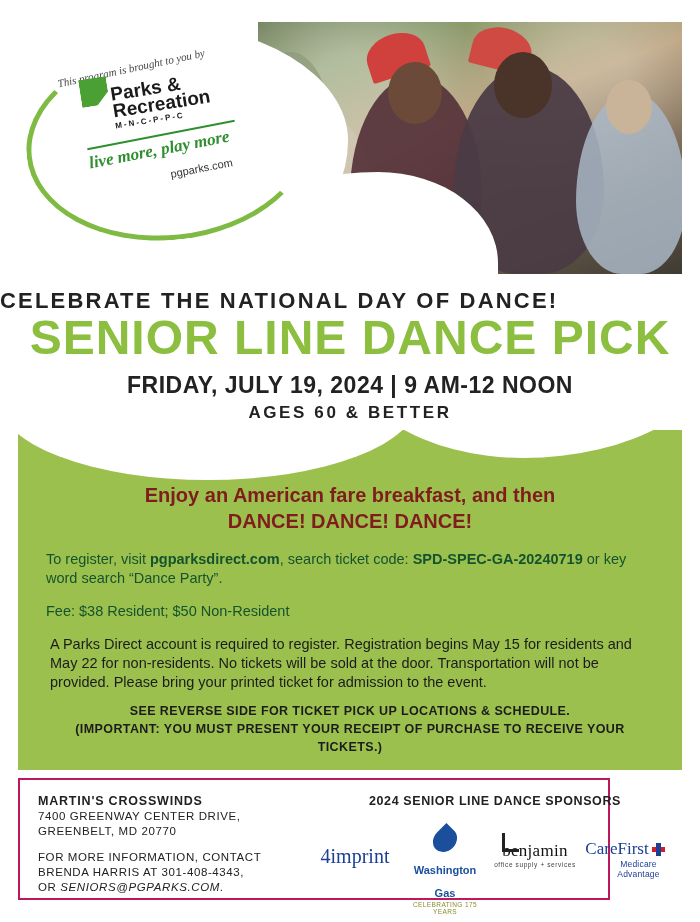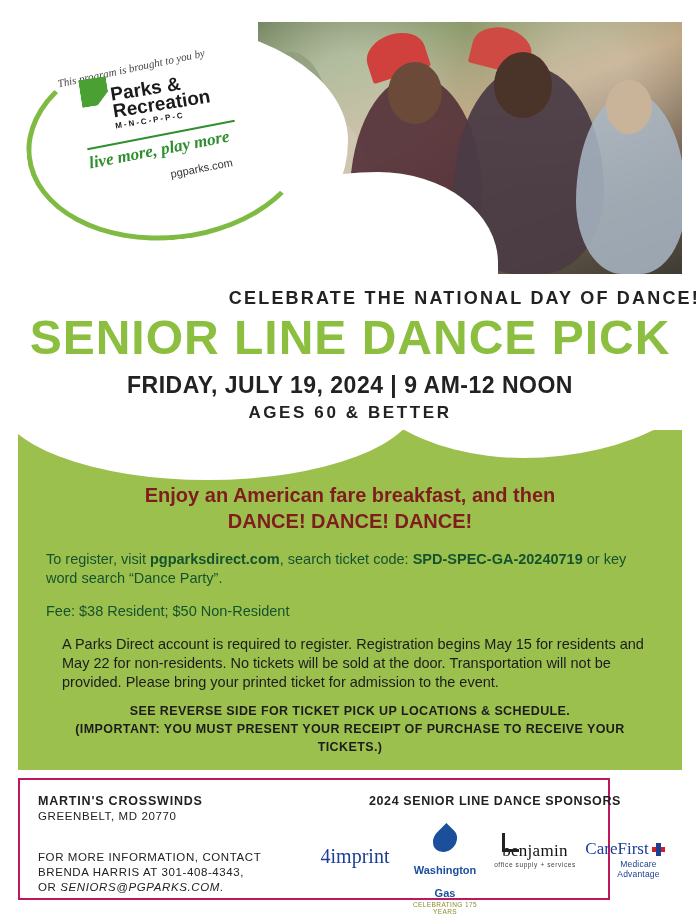--- a/index.html
+++ b/index.html
@@ -101,22 +101,22 @@
     position:absolute;left:152px;top:140px;transform:rotate(-11deg);
     font-size:11px;color:#333;
   }
   .logo-rule{
     position:absolute;left:68px;top:112px;width:150px;height:2px;background:#2f8f2f;
     transform:rotate(-11deg);
   }
 
   
   .kicker{
-    position:absolute;left:0;right:0;top:288px;text-align:right;
-    font-weight:bold;font-size:18px;letter-spacing:2.2px;color:#222;
+    position:absolute;left:0;right:0;top:288px;text-align:left;
+    font-weight:bold;font-size:22px;letter-spacing:2.2px;color:#222;
   }
   .title{
     position:absolute;left:0;right:0;top:312px;text-align:center;
     font-weight:bold;font-size:48px;letter-spacing:1px;color:#8cbf3f;
     line-height:52px;
   }
   .subtitle{
     position:absolute;left:0;right:0;top:372px;text-align:center;
     font-weight:bold;font-size:23px;letter-spacing:.5px;color:#222;
   }
@@ -144,21 +144,21 @@
   }
   .panel-head{
     text-align:center;font-weight:bold;font-size:20px;color:#7f1d1d;line-height:26px;
     margin-bottom:16px;
   }
   .panel-p{
     font-size:14.5px;color:#14532d;line-height:19px;margin:0 0 14px 0;
   }
   .panel-p b{font-weight:bold;}
   .panel-note{
-    font-size:14.5px;color:#1c1c1c;line-height:19px;margin:0 0 6px 16px;
+    font-size:14.5px;color:#1c1c1c;line-height:19px;margin:0 0 6px 4px;
   }
   .panel-foot{
     position:absolute;left:28px;right:28px;bottom:14px;text-align:center;
     font-weight:bold;font-size:12.5px;letter-spacing:.4px;color:#1c1c1c;line-height:18px;
   }
 
   
   .footer{
     position:absolute;left:18px;top:778px;width:592px;height:122px;
     border:2px solid #be185d;background:#ffffff;box-sizing:border-box;
@@ -263,20 +263,21 @@
 
     <div class="panel-foot">
       <div>SEE REVERSE SIDE FOR TICKET PICK UP LOCATIONS &amp; SCHEDULE.</div>
       <div>(IMPORTANT: YOU MUST PRESENT YOUR RECEIPT OF PURCHASE TO RECEIVE YOUR TICKETS.)</div>
     </div>
   </div>
 
   <div class="footer">
     <div class="venue">
       <div class="vname">MARTIN'S CROSSWINDS</div>
+      <div>7400 GREENWAY CENTER DRIVE,</div>
       <div>GREENBELT, MD 20770</div>
     </div>
 
     <div class="contact">
       <div>FOR MORE INFORMATION, CONTACT</div>
       <div>BRENDA HARRIS AT 301-408-4343,</div>
       <div><span>OR </span><span class="em">SENIORS@PGPARKS.COM</span><span>.</span></div>
     </div>
 
     <div class="sponsor-title">2024 SENIOR LINE DANCE SPONSORS</div>

